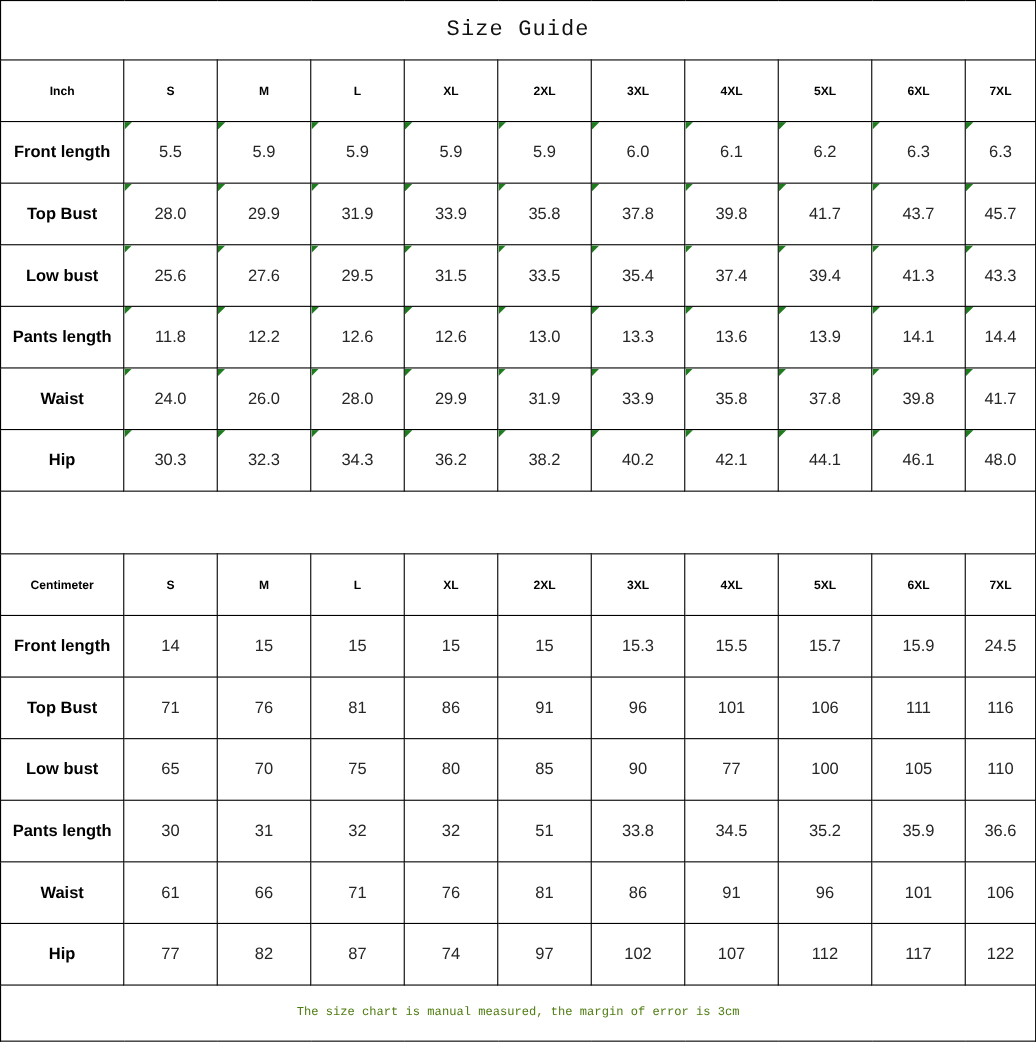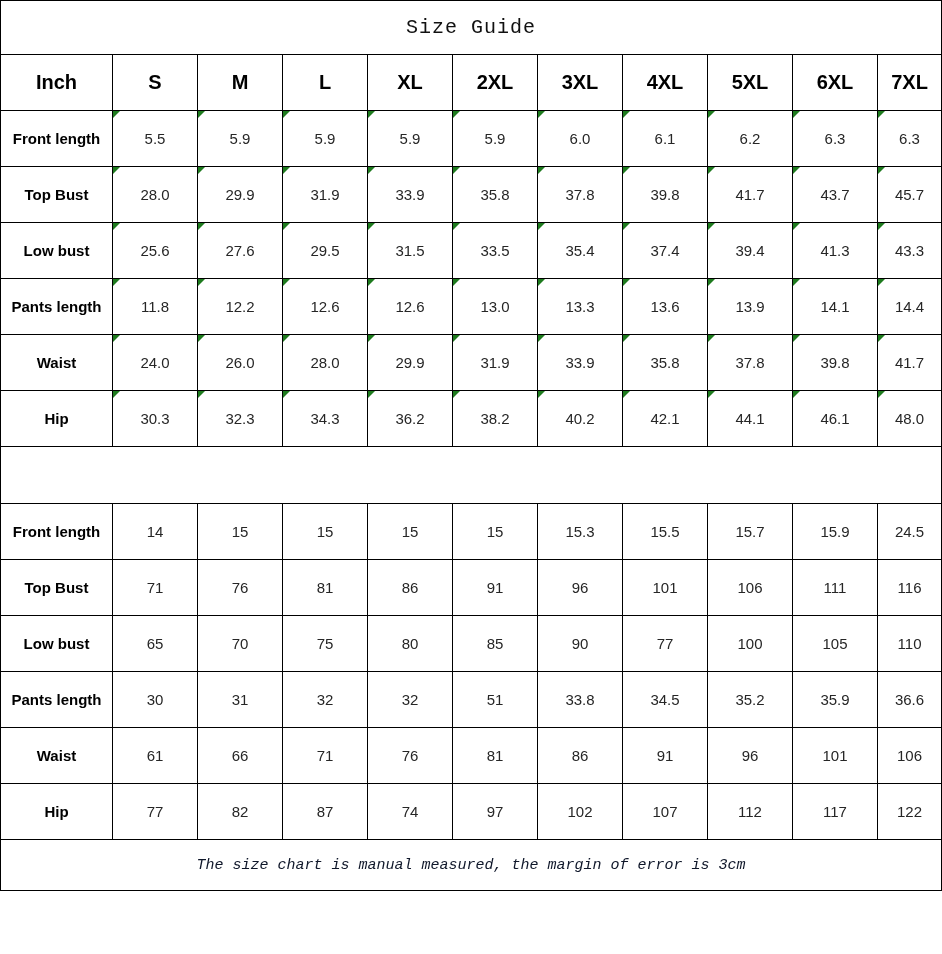--- a/index.html
+++ b/index.html
@@ -38,41 +38,40 @@
     font-size: 20px;
     font-weight: 500;
     letter-spacing: 1px;
     color: #111111;
   }
 
   
   tr.header-row td {
     height: 55px;
     font-weight: bold;
-    font-size: 20px;
+    font-size: 11px;
     color: #000000;
   }
 
   
   tr.data-row td { height: 55px; font-size: 15px; color: #262626; }
   tr.data-row td.label-cell {
     font-weight: bold;
     color: #000000;
   }
 
   
   tr.gap-row td { height: 56px; }
 
   
   tr.footer-row td {
     height: 50px;
     font-family: "Liberation Mono", "DejaVu Sans Mono", monospace;
-    font-size: 15px;
-    color: #0f172a;
-    font-style: italic;
+    font-size: 11px;
+    color: #4d7c0f;
   }
 
   
   td.flagged { position: relative; }
   i.flag-tri {
     position: absolute;
     top: 0;
     left: 0;
     width: 7px;
     height: 7px;
@@ -199,20 +198,33 @@
       </tr>
     </tbody>
 
   <tbody>
     <tr class="gap-row">
       <td colspan="11"></td>
     </tr>
   </tbody>
 
   <tbody>
+      <tr class="header-row">
+        <td class="label-cell">Centimeter</td>
+        <td class="size-cell">S</td>
+        <td class="size-cell">M</td>
+        <td class="size-cell">L</td>
+        <td class="size-cell">XL</td>
+        <td class="size-cell">2XL</td>
+        <td class="size-cell">3XL</td>
+        <td class="size-cell">4XL</td>
+        <td class="size-cell">5XL</td>
+        <td class="size-cell">6XL</td>
+        <td class="size-cell">7XL</td>
+      </tr>
       <tr class="data-row">
         <td class="label-cell">Front length</td>
         <td class="data-cell">14</td>
         <td class="data-cell">15</td>
         <td class="data-cell">15</td>
         <td class="data-cell">15</td>
         <td class="data-cell">15</td>
         <td class="data-cell">15.3</td>
         <td class="data-cell">15.5</td>
         <td class="data-cell">15.7</td>

